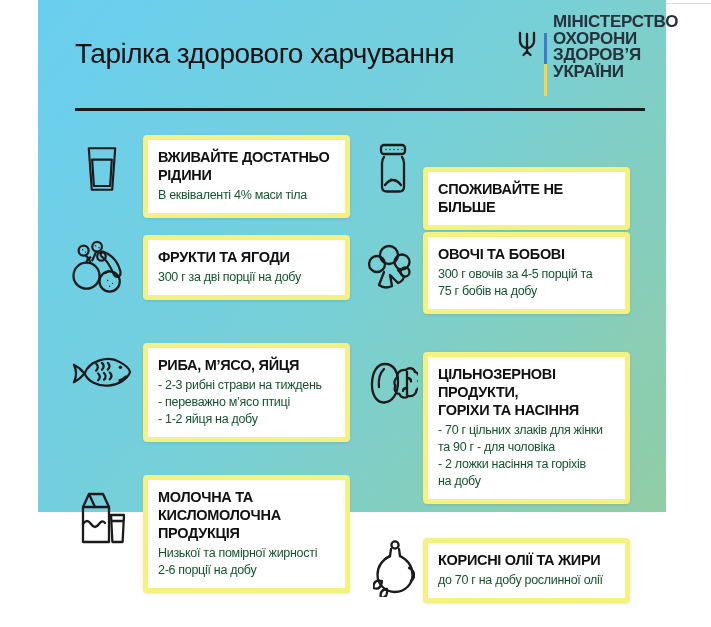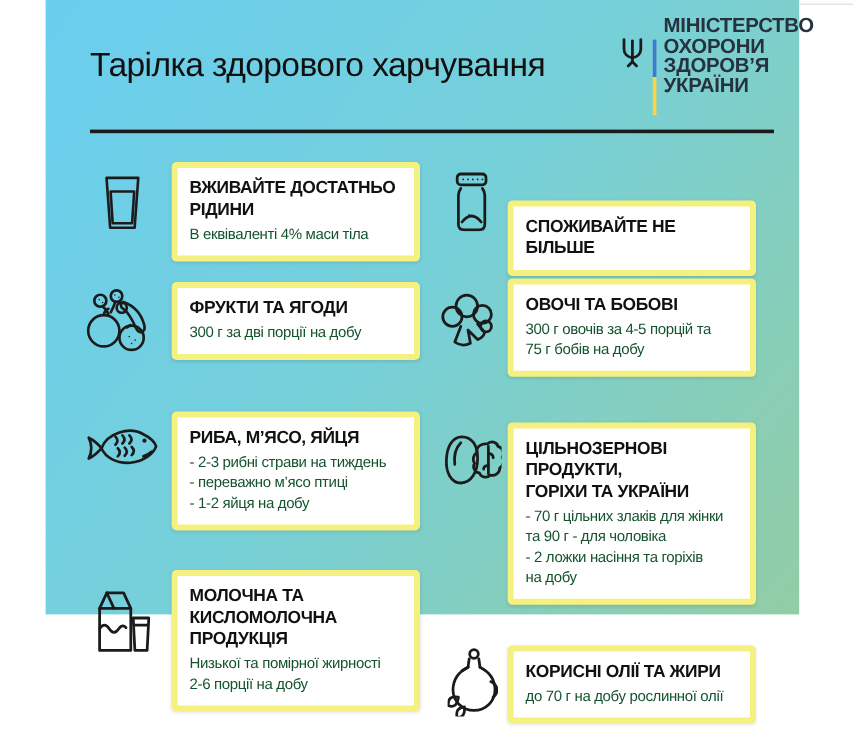--- a/index.html
+++ b/index.html
@@ -210,21 +210,21 @@
     <div class="card-title">СПОЖИВАЙТЕ НЕ БІЛЬШЕ</div>
   </div>
   <div class="card c6">
     <div class="card-title">ОВОЧІ ТА БОБОВІ</div>
     <div class="card-body">300 г овочів за 4-5 порцій та
 75 г бобів на добу</div>
   </div>
   <div class="card c7">
     <div class="card-title">ЦІЛЬНОЗЕРНОВІ
 ПРОДУКТИ,
-ГОРІХИ ТА УКРАЇНИ</div>
+ГОРІХИ ТА НАСІННЯ</div>
     <div class="card-body">- 70 г цільних злаків для жінки
 та 90 г - для чоловіка
 - 2 ложки насіння та горіхів
 на добу</div>
   </div>
   <div class="card c8">
     <div class="card-title">КОРИСНІ ОЛІЇ ТА ЖИРИ</div>
     <div class="card-body">до 70 г на добу рослинної олії</div>
   </div>
 

